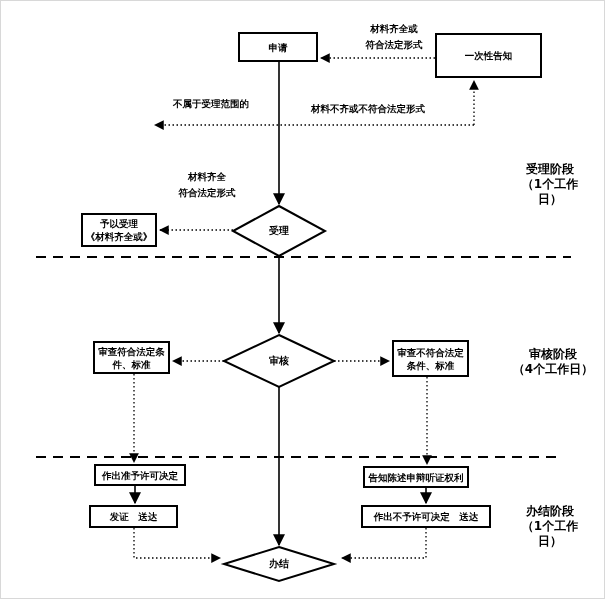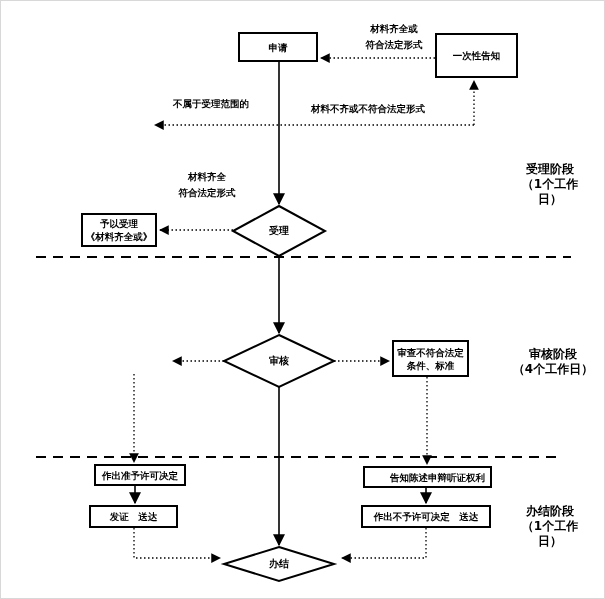--- a/index.html
+++ b/index.html
@@ -62,28 +62,30 @@
     <line class="dot" x1="426" y1="376" x2="426" y2="463" marker-end="url(#arrow)"></line>
     <polyline class="dot" points="133,527 133,557 219,557" marker-end="url(#arrow)"></polyline>
     <polyline class="dot" points="425,527 425,557 341,557" marker-end="url(#arrow)"></polyline>
 
     <polygon class="dia" points="278,205 324,230 278,255 232,230"></polygon>
     <polygon class="dia" points="278,334 333,360 278,386 223,360"></polygon>
     <polygon class="dia" points="278,546 333,563 278,580 223,563"></polygon>
   </svg>
 
   <div class="box" style="left:237px;top:31px;width:80px;height:30px;">申请</div>
-  <div class="box" style="left:434px;top:32px;width:83px;height:45px;">一次性告知</div>
+  <div class="box" style="left:434px;top:32px;width:107px;height:45px;">一次性告知</div>
   <div class="box" style="left:80px;top:212px;width:76px;height:34px;">予以受理
 《材料齐全或》</div>
+  <div class="box" style="left:92px;top:340px;width:77px;height:33px;">审查符合法定条
+件、标准</div>
   <div class="box" style="left:391px;top:339px;width:77px;height:37px;">审查不符合法定
 条件、标准</div>
   <div class="box" style="left:93px;top:463px;width:92px;height:22px;">作出准予许可决定</div>
   <div class="box" style="left:88px;top:504px;width:89px;height:23px;">发证　送达</div>
-  <div class="box" style="left:362px;top:465px;width:129px;height:22px;padding-left:20px;">告知陈述申辩听证权利</div>
+  <div class="box" style="left:362px;top:465px;width:106px;height:22px;">告知陈述申辩听证权利</div>
   <div class="box" style="left:360px;top:504px;width:130px;height:23px;">作出不予许可决定　送达</div>
 
   <div class="dlabel" style="left:258px;top:223px;">受理</div>
   <div class="dlabel" style="left:258px;top:353px;">审核</div>
   <div class="dlabel" style="left:258px;top:556px;">办结</div>
 
   <div class="lbl" style="left:343px;top:20px;width:100px;">材料齐全或
 符合法定形式</div>
   <div class="lbl" style="left:158px;top:95px;width:104px;">不属于受理范围的</div>
   <div class="lbl" style="left:302px;top:100px;width:130px;">材料不齐或不符合法定形式</div>

